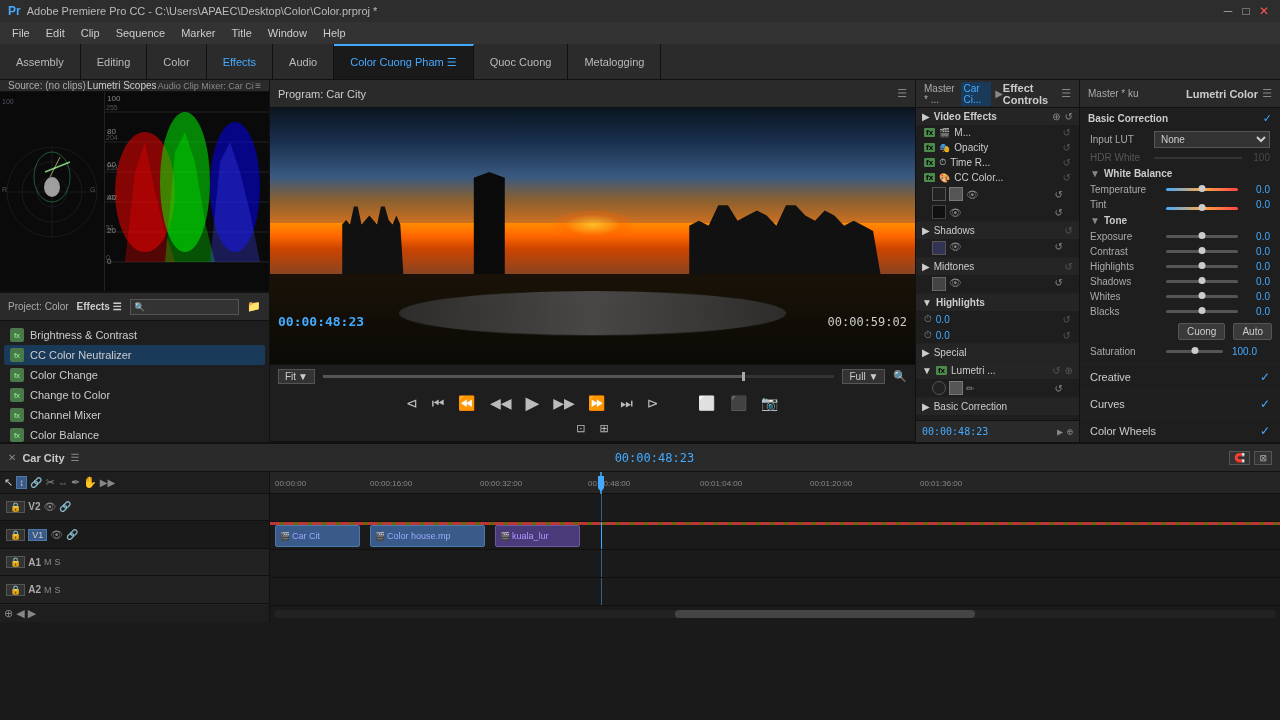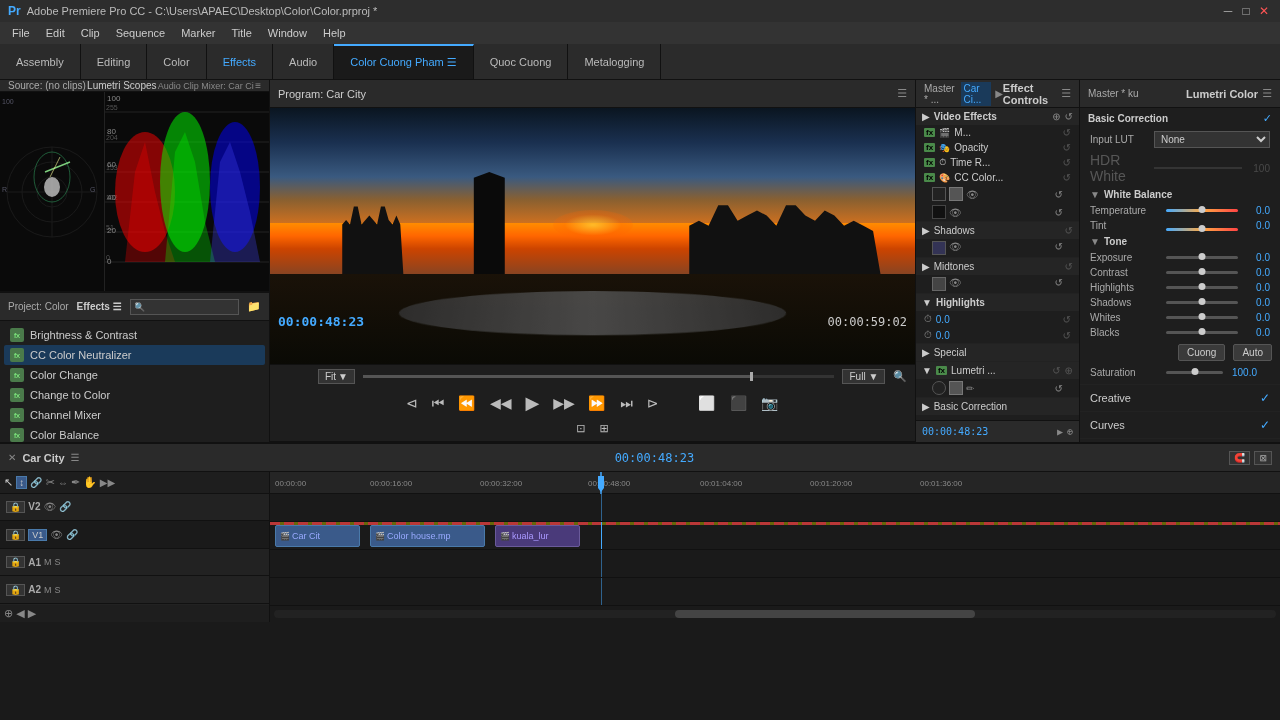--- a/index.html
+++ b/index.html
@@ -253,21 +253,21 @@
         <div style="position:absolute; top:40%; left:50%; transform:translateX(-50%); width:80px; height:30px; background:radial-gradient(ellipse, rgba(255,200,50,0.8) 0%, rgba(255,100,0,0.3) 50%, transparent 100%); border-radius:50%;"></div>
       </div>
 
       <div style="position:absolute; bottom:35px; left:8px; color:#4af; font-size:13px; font-weight:bold; font-family:monospace;">00:00:48:23</div>
       <div style="position:absolute; bottom:35px; right:8px; color:#ccc; font-size:12px; font-family:monospace;">00:00:59:02</div>
     </div>
 
     <div style="background:#1e1e1e; padding:2px 8px; border-top:1px solid #111; border-bottom:1px solid #111;">
 
       <div style="display:flex; align-items:center; gap:8px; margin-bottom:2px; padding:2px 0;">
-        <div style="display:flex; align-items:center; gap:4px;margin-left:40px;">
+        <div style="display:flex; align-items:center; gap:4px;">
           <button style="background:#333; border:1px solid #555; color:#ccc; font-size:10px; padding:1px 6px; cursor:pointer; display:flex; align-items:center; gap:2px;">
             <span>Fit</span>
             <span>▼</span>
           </button>
         </div>
         <div style="flex:1; height:3px; background:#333; position:relative; cursor:pointer;">
           <div style="position:absolute; left:0; top:0; width:82%; height:100%; background:#555;"></div>
           <div style="position:absolute; left:82%; top:-3px; width:3px; height:9px; background:#aaa;"></div>
         </div>
         <button style="background:#333; border:1px solid #555; color:#ccc; font-size:10px; padding:1px 6px; cursor:pointer;">
@@ -458,21 +458,21 @@
         </div>
 
         <div style="padding:2px 10px; display:flex; align-items:center; gap:4px;">
           <span style="color:#aaa; font-size:10px; width:60px;">Input LUT</span>
           <select style="flex:1; background:#333; border:1px solid #555; color:#ccc; font-size:10px; padding:1px 2px;">
             <option>None</option>
           </select>
         </div>
 
         <div style="padding:2px 10px; display:flex; align-items:center; gap:4px; opacity:0.4;">
-          <span style="color:#aaa; font-size:14px; width:60px;">HDR White</span>
+          <span style="color:#aaa; font-size:10px; width:60px;">HDR White</span>
           <div style="flex:1; height:2px; background:#555;"></div>
           <span style="color:#888; font-size:10px; width:24px; text-align:right;">100</span>
         </div>
 
         <div style="padding:3px 10px; display:flex; align-items:center; gap:4px; cursor:pointer;">
           <span style="color:#888; font-size:10px;">▼</span>
           <span style="color:#ccc; font-size:10px; font-weight:bold;">White Balance</span>
         </div>
         <div style="padding:2px 10px; display:flex; align-items:center; gap:4px;">
           <span style="color:#aaa; font-size:10px; width:72px; flex-shrink:0;">Temperature</span>

